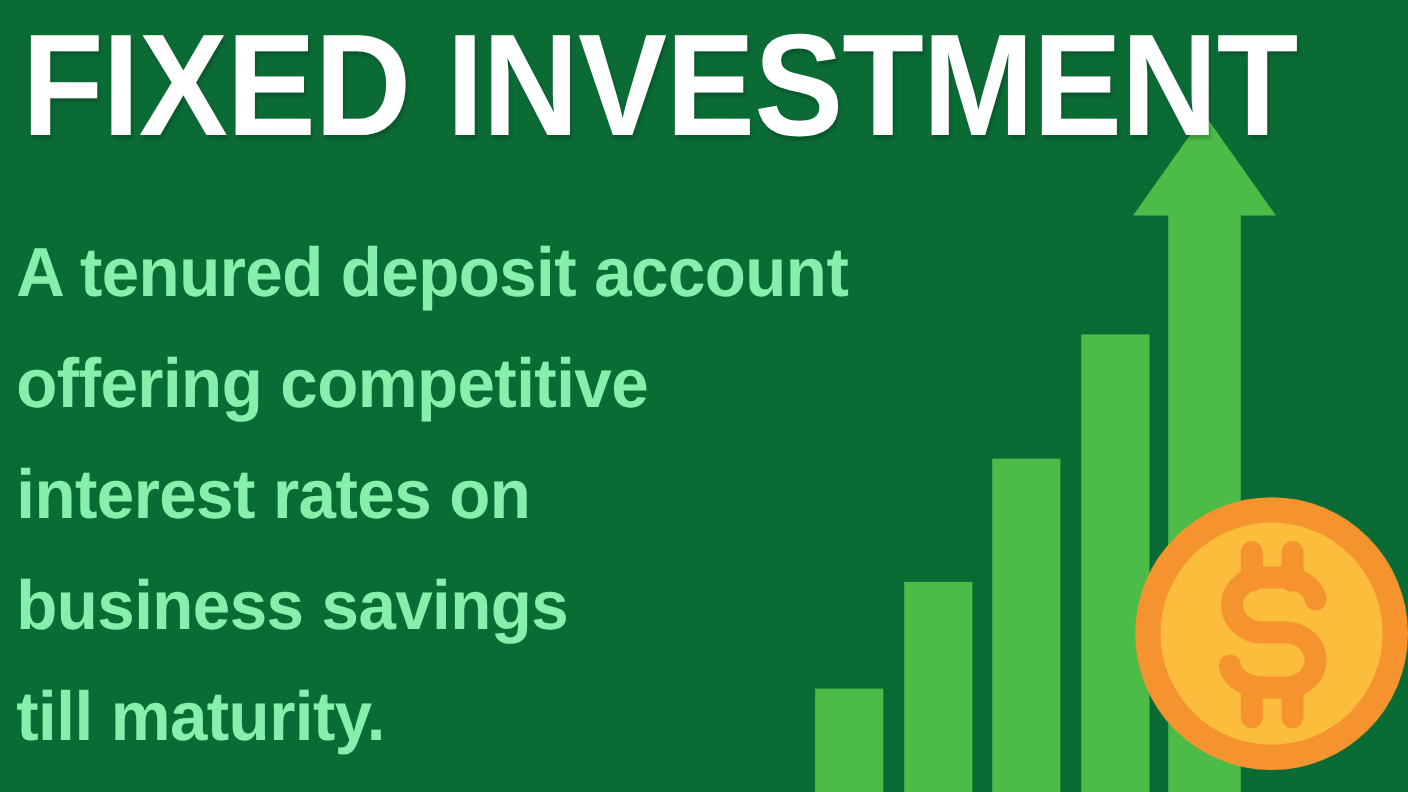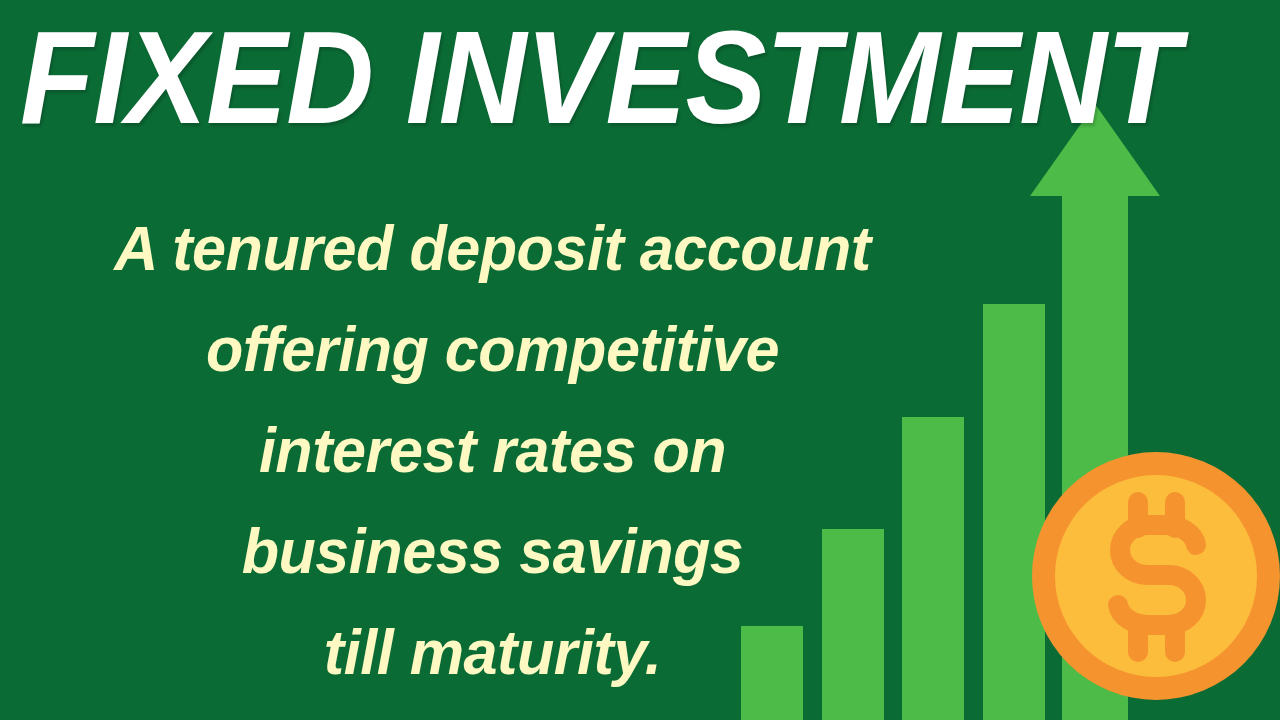--- a/index.html
+++ b/index.html
@@ -26,21 +26,20 @@
   }
 
   
   #text-layer {
     position: absolute;
     left: 0; top: 0;
     width: 1280px;
     height: 692px;
     z-index: 2;
     pointer-events: none;
-    font-style: italic;
   }
 
   #headline {
     position: absolute;
     left: 20px;
     top: 4px;
     width: 1045px;
     height: 150px;
     color: #ffffff;
     font-family: "Liberation Sans Narrow", "Liberation Sans", sans-serif;
@@ -53,22 +52,21 @@
     transform: scaleX(0.92);
     transform-origin: left center;
     text-shadow: 2px 3px 3px rgba(0,0,0,0.18);
   }
 
   #body-copy {
     position: absolute;
     left: 0px;
     top: 198px;
     width: 985px;
-    text-align: center;
-    color: #fef9c3;
+    color: #86efac;
     font-family: "Liberation Sans Narrow", "Liberation Sans", sans-serif;
     font-weight: 700;
     font-size: 63px;
     line-height: 101px;
     letter-spacing: -0.5px;
   }
   #body-copy .line {
     display: block;
     white-space: nowrap;
     transform: scaleX(0.97);

